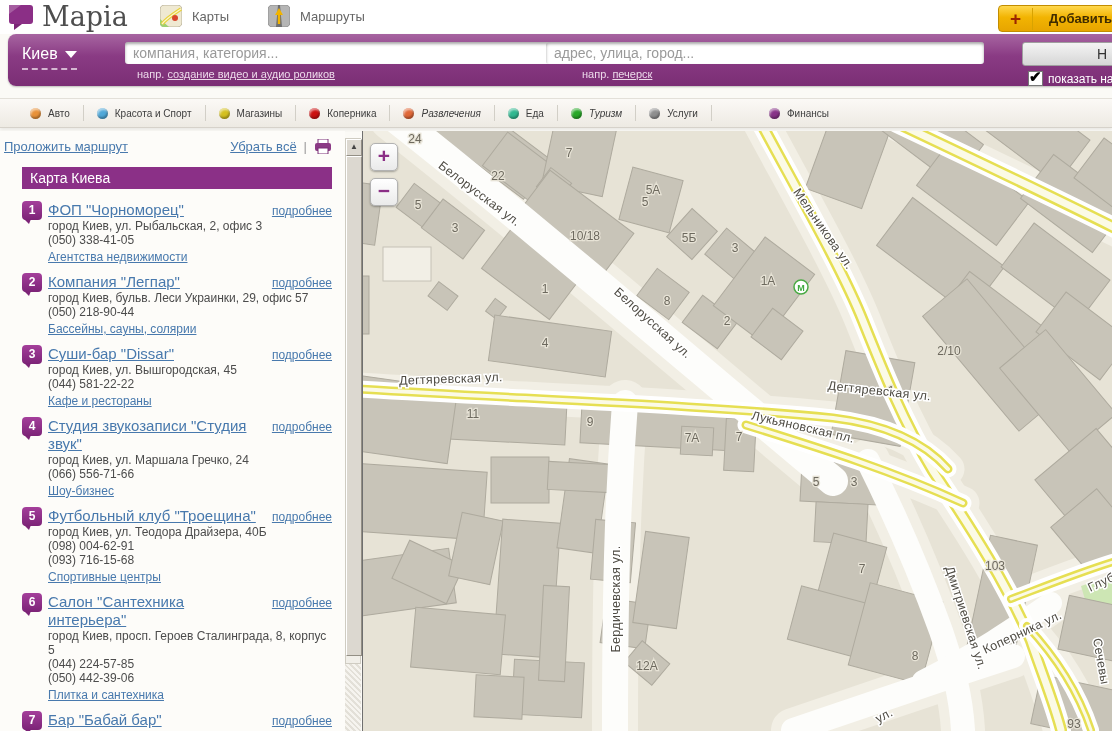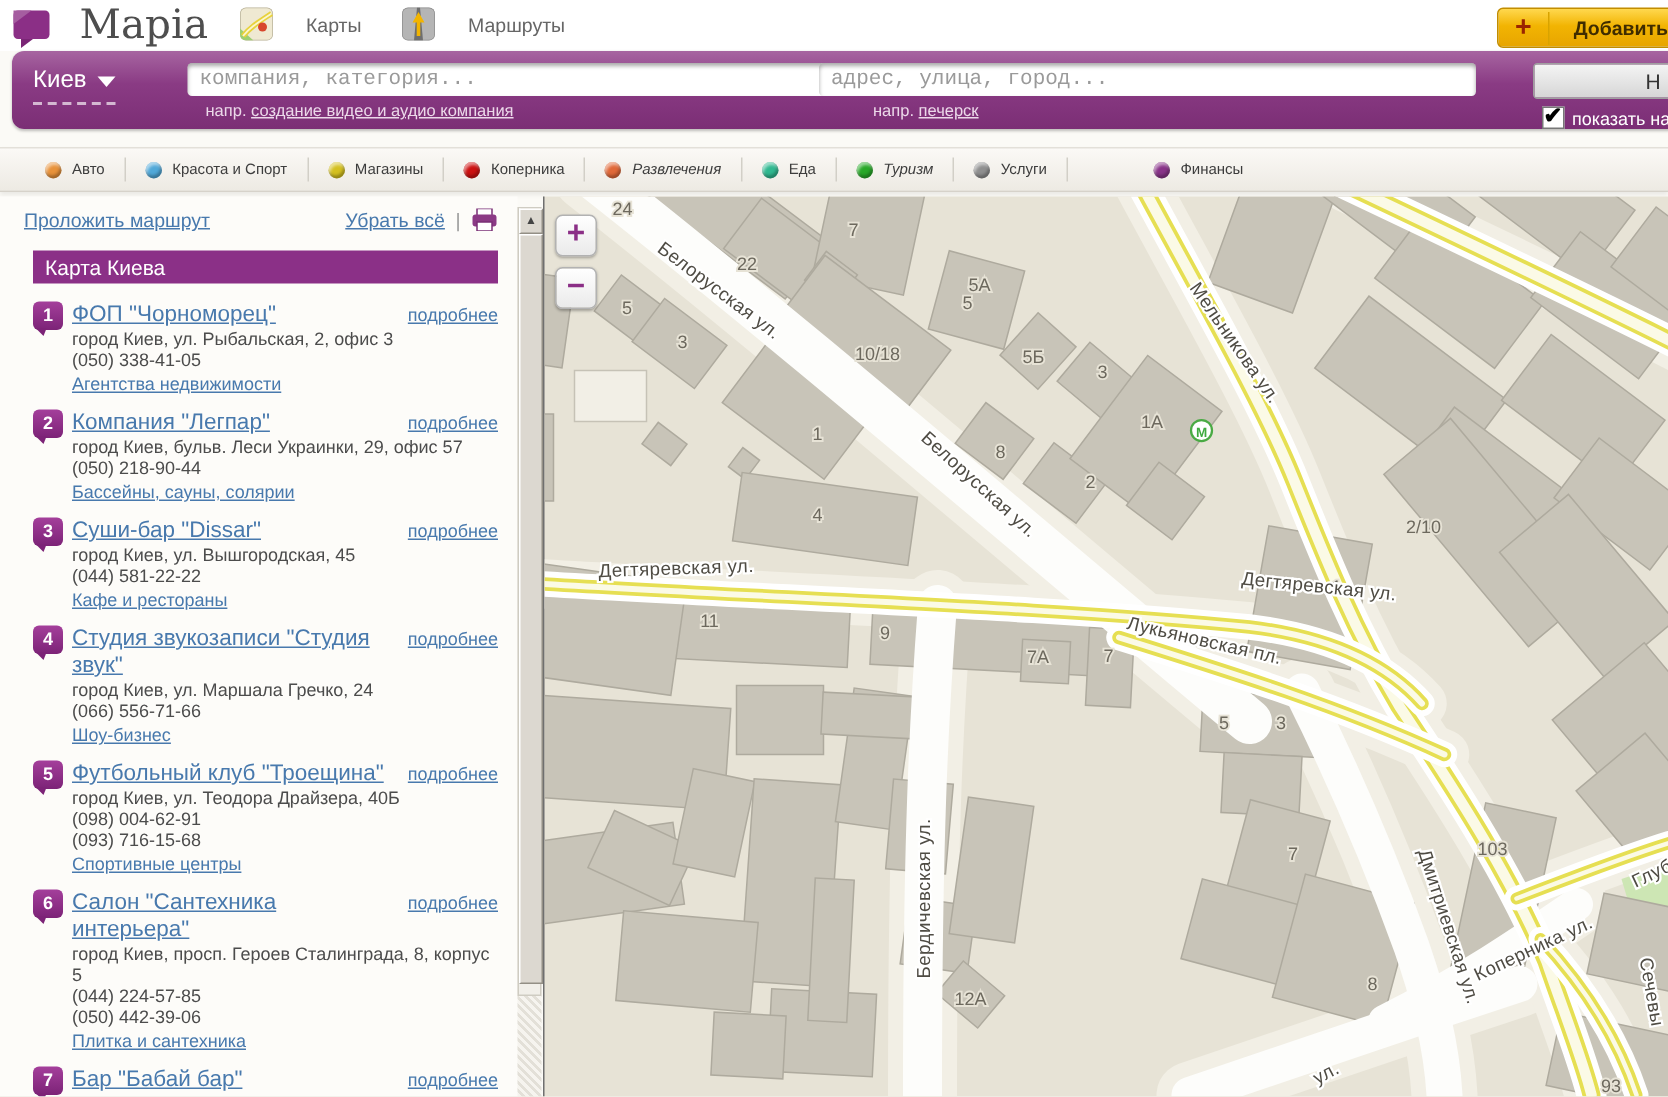--- a/index.html
+++ b/index.html
@@ -2,23 +2,23 @@
 <html><head>
 <meta charset="utf-8">
 <style>
   html,body{margin:0;padding:0}
   body{width:1112px;height:731px;overflow:hidden;position:relative;
        font-family:"Liberation Sans",sans-serif;background:#fbfaf6}
   a{text-decoration:underline;cursor:pointer}
 
   
   .topbar{position:absolute;left:0;top:0;width:1112px;height:34px;background:#fff}
-  .logo{position:absolute;left:8px;top:2px;display:flex;align-items:flex-end;gap:18px}
+  .logo{position:absolute;left:8px;top:2px;display:flex;align-items:flex-start;gap:7px}
   .logo-text{font-family:"DejaVu Serif",serif;font-size:27px;color:#4e4e4e;line-height:30px}
-  .nav-item{position:absolute;top:5px;display:flex;align-items:center;gap:22px;
+  .nav-item{position:absolute;top:5px;display:flex;align-items:center;gap:10px;
             font-size:13px;color:#666;text-decoration:none;cursor:pointer}
   .nav-maps{left:160px}.nav-routes{left:268px}
   .nav-ico{width:22px;height:22px;border-radius:4px;display:block}
 
   .add-btn{position:absolute;left:998px;top:5px;width:190px;height:25px;
            background:linear-gradient(#ffd84e,#f2b402 45%,#e7a500);
            border:1px solid #c28d00;border-radius:4px;display:flex;align-items:center;
            color:#3f2c00;font-weight:bold;font-size:13px;cursor:pointer}
   .add-plus{color:#9b2400;font-size:19px;font-weight:bold;padding:0 11px;
             border-right:1px solid #d8a300;margin-right:16px;line-height:22px}
@@ -27,21 +27,21 @@
   .searchbar{position:absolute;left:8px;top:34px;width:1116px;height:52px;
              background:linear-gradient(#a765a1,#8a3b84 42%,#7b2e75);
              border-radius:8px 0 0 8px;box-shadow:0 1px 2px rgba(0,0,0,.25)}
   .city{position:absolute;left:14px;top:11px;color:#fff;font-size:16px;
         display:flex;align-items:center;gap:7px;padding-bottom:5px;
         border-bottom:2px dashed rgba(255,255,255,.65);cursor:pointer}
   .city-arrow{width:0;height:0;border-left:6px solid transparent;
               border-right:6px solid transparent;border-top:7px solid #fff;display:block}
   .sinput{position:absolute;top:8px;height:22px;border:0;border-radius:3px;
           background:#fff;box-shadow:inset 0 2px 3px rgba(0,0,0,.35);
-          padding:0 8px;font-size:14px;color:#444;font-family:Liberation Mono, monospace}
+          padding:0 8px;font-size:14px;color:#444;font-family:Liberation Sans, sans-serif}
   .sinput::placeholder{color:#9a9a9a}
   .inp-company{left:117px;width:414px}
   .inp-address{left:538px;width:422px}
   .hint{position:absolute;top:34px;font-size:11px;color:#ecd9ea}
   .hint a{color:#ecd9ea}
   .hint-company{left:129px}.hint-address{left:574px}
   .find-btn{position:absolute;left:1014px;top:8px;width:150px;height:24px;
             background:linear-gradient(#f4f4f4,#d6d6d6);border:1px solid #9f9f9f;
             border-radius:3px;font-size:14px;color:#333;text-align:left;
             padding-left:74px;cursor:pointer;font-family:inherit}
@@ -58,21 +58,21 @@
           display:flex;align-items:center;padding-left:30px;gap:13px;box-sizing:border-box}
   .cat-item{display:flex;align-items:center;gap:7px;font-size:10px;color:#3d3d3d;
             text-decoration:none;cursor:pointer;white-space:nowrap}
   .cat-dot{width:11px;height:11px;border-radius:50%;
            box-shadow:inset -1px -2px 2px rgba(0,0,0,.3),inset 1px 2px 2px rgba(255,255,255,.55)}
   .cat-divider{width:1px;height:16px;background:#d2cfc7}
 
   
   .content{position:absolute;left:0;top:131px;width:1112px;height:600px}
   .sidebar{position:absolute;left:0;top:0;width:345px;height:600px;background:#fdfcf9;overflow:hidden}
-  .links-row{margin:8px 13px 0 16px;display:flex;justify-content:space-between;
+  .links-row{margin:8px 13px 0 4px;display:flex;justify-content:space-between;
              align-items:center;font-size:13px}
   .links-row a{color:#4879ad}
   .right-group{display:flex;align-items:center;gap:7px;color:#9a9a9a}
   .panel-title{margin:13px 13px 0 22px;height:22px;background:#8b3087;color:#fff;
                font-size:14px;line-height:22px;padding-left:8px}
   .items{margin-top:12px}
   .item{position:relative;padding:0 13px 8px 48px}
   .marker{position:absolute;left:22px;top:0;width:20px;height:19px;border-radius:4px;
           background:linear-gradient(#a43f9b,#7c2377);color:#fff;font-weight:bold;
           font-size:12px;text-align:center;line-height:19px;cursor:pointer}
@@ -147,21 +147,21 @@
 
 <div class="searchbar">
   <div class="city">
     <span>Киев</span>
     <span class="city-arrow"></span>
   </div>
 
   <input class="sinput inp-company" placeholder="компания, категория..." style="">
   <div class="hint hint-company">
     <span>напр.</span>
-    <a>создание видео и аудио компания</a>
+    <a>создание видео и аудио роликов</a>
   </div>
 
   <input class="sinput inp-address" placeholder="адрес, улица, город..." style="">
   <div class="hint hint-address">
     <span>напр.</span>
     <a>печерск</a>
   </div>
 
   <button class="find-btn">Н</button>
   <div class="chk-row">

